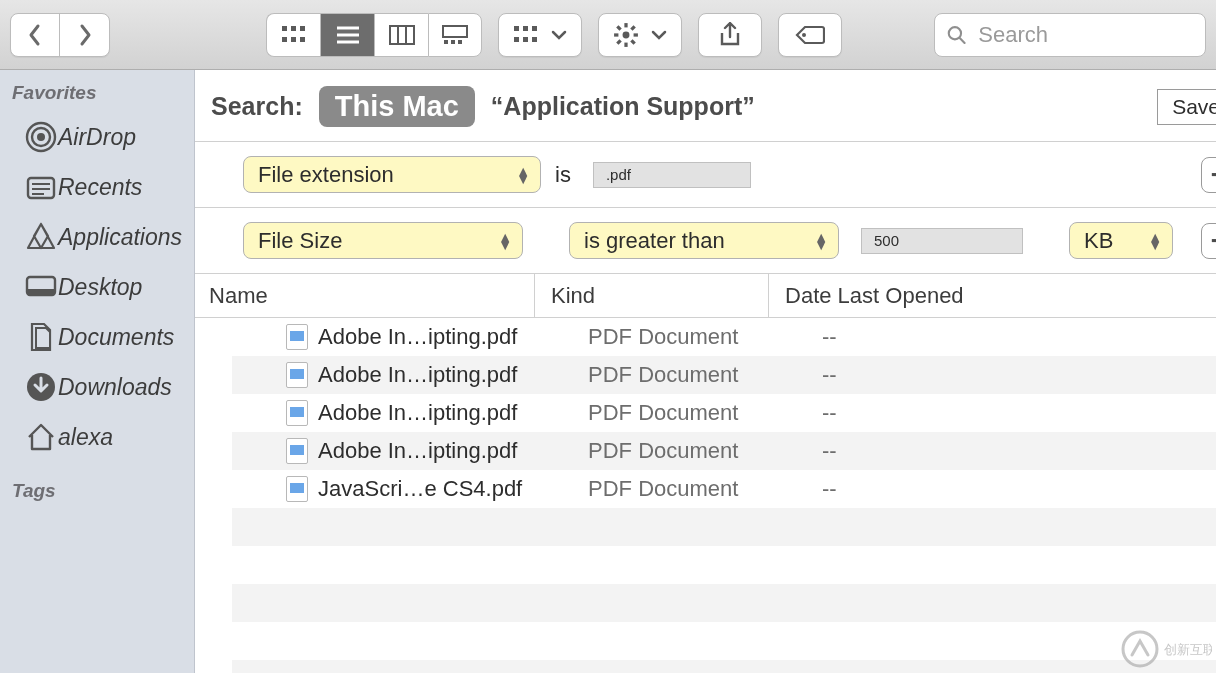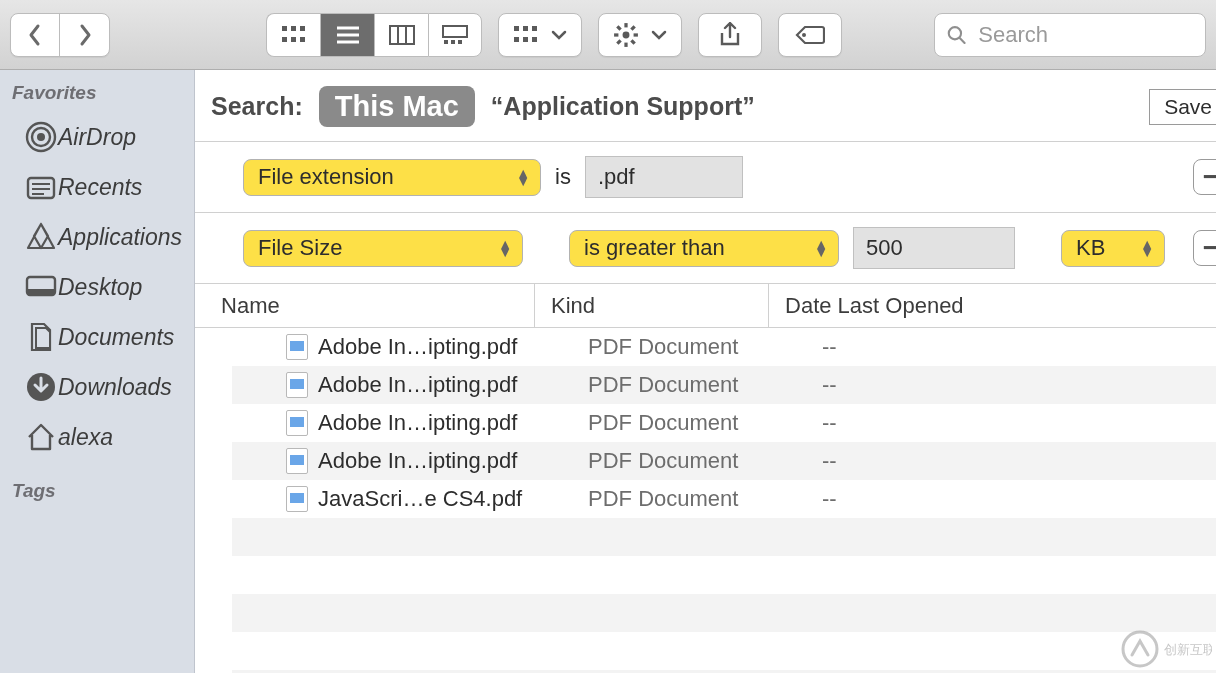--- a/index.html
+++ b/index.html
@@ -135,40 +135,40 @@
   }
 
   .criteria-row {
     display:flex; align-items:center; gap: 14px;
     padding: 14px 16px;
     border-bottom: 1px solid var(--header-border);
     font-size: 22px;
   }
   .criteria-row .flex { flex:1; }
   .combo {
-    height:37px; background:#fde047; border:1px solid #b2b2b2; border-radius:8px;
+    height:37px; background:#fef9c3; border:1px solid #b2b2b2; border-radius:8px;
     display:flex; align-items:center; justify-content:space-between;
     padding: 0 10px 0 14px; font-size:22px;
     position:relative;
     margin-left:32px;
   }
   .combo .arrows { color:#666; font-size:14px; line-height:8px; }
   .value-field {
-    height:42px; background: var(--field-bg); border:1px solid #c0c0c0;
-    padding: 0 12px; display:flex; align-items:center; font-size:22px; min-width:70px;
+    height:26px; background: var(--field-bg); border:1px solid #c0c0c0;
+    padding: 0 12px; display:flex; align-items:center; font-size:15px; min-width:70px;margin-left:8px;
   }
 
   
   .table-head {
     display:flex; align-items:center; height: 44px;
     border-bottom: 1px solid var(--header-border);
     font-size: 22px; color:#3c3c3c;
     background:#fff;
   }
-  .col-name { width: 340px; padding-left: 26px; border-right:1px solid var(--header-border); height:100%; display:flex; align-items:center;}
+  .col-name { width: 340px; padding-left: 14px; border-right:1px solid var(--header-border); height:100%; display:flex; align-items:center;}
   .col-kind { width: 234px; padding-left: 16px; border-right:1px solid var(--header-border); height:100%; display:flex; align-items:center;}
   .col-date { flex:1; padding-left: 16px; height:100%; display:flex; align-items:center; justify-content:space-between; padding-right:18px;}
   .col-date .chev { color:#8a8a8a; font-size:16px;}
 
   .rows { flex:1; overflow:auto; }
   .row {
     display:flex; align-items:center; height: 38px; font-size:22px;margin-left:37px;
   }
   .row:nth-child(even){ background: var(--row-alt); }
   .row .c-name { width:340px; padding-left: 54px; display:flex; align-items:center; gap:10px;}

